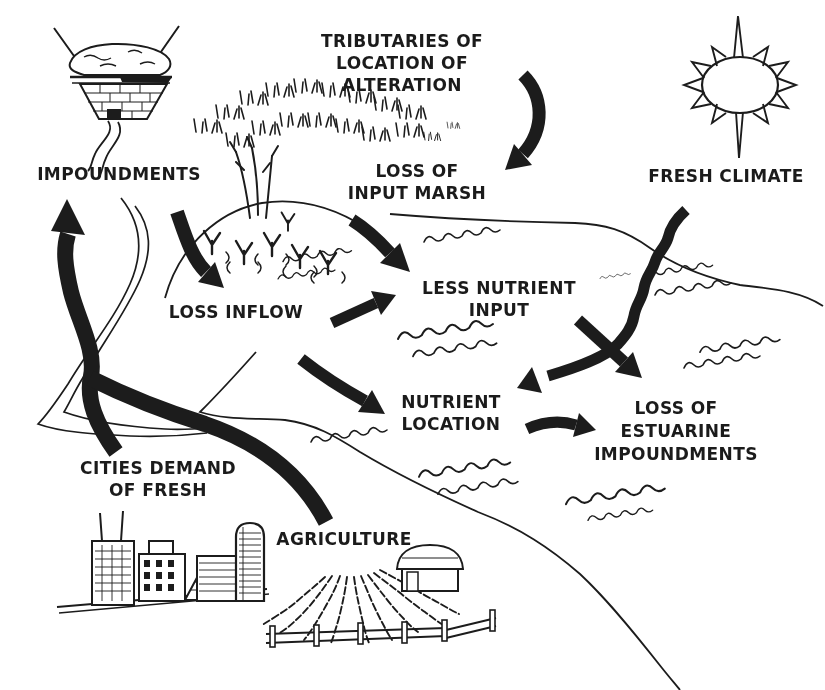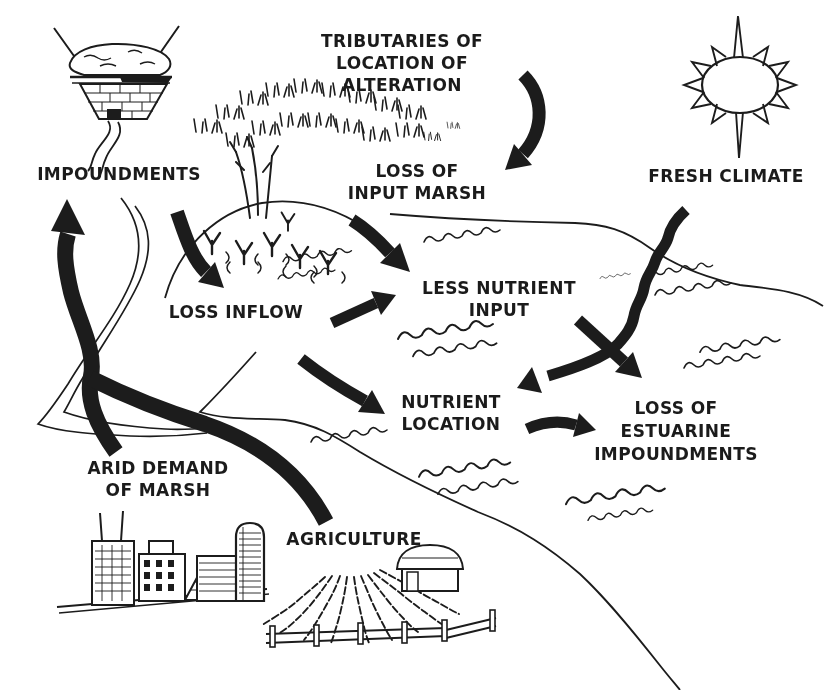--- a/index.html
+++ b/index.html
@@ -286,21 +286,21 @@
   <span>LOCATION</span>
 </div>
 
 <div class="label lh23" style="left:676px;top:397px;">
   <span>LOSS OF</span>
   <span>ESTUARINE</span>
   <span>IMPOUNDMENTS</span>
 </div>
 
 <div class="label" style="left:158px;top:457px;">
-  <span>ARID DEMAND</span>
-  <span>OF MARSH</span>
-</div>
-
-<div class="label" style="left:344px;top:528px;margin-left:10px;">
+  <span>CITIES DEMAND</span>
+  <span>OF FRESH</span>
+</div>
+
+<div class="label" style="left:344px;top:528px;">
   <span>AGRICULTURE</span>
 </div>
 
 </div>
 
 </body></html>

